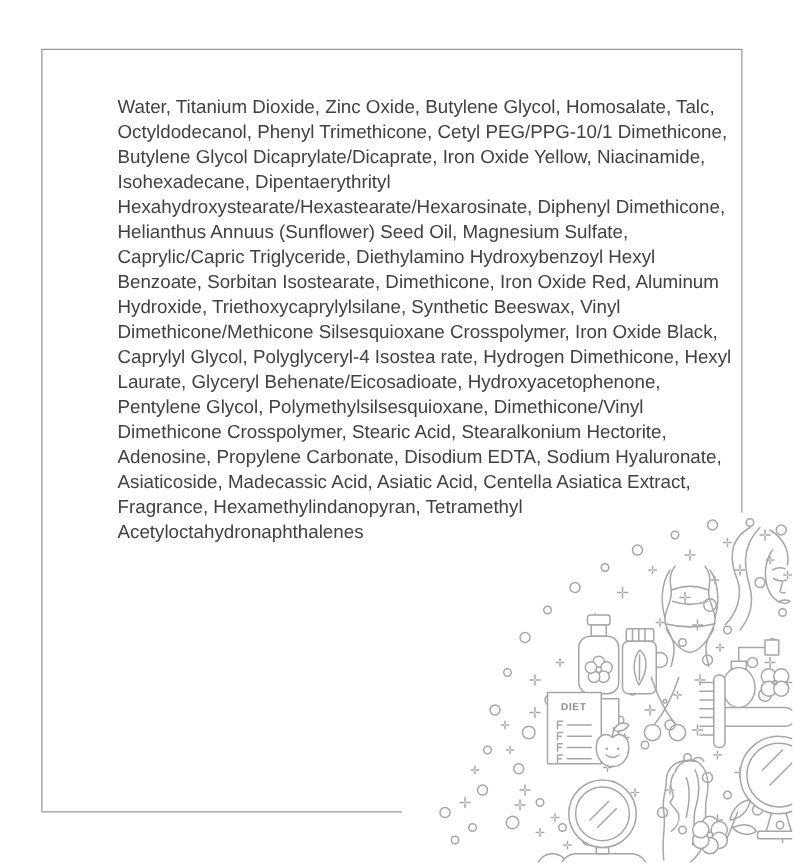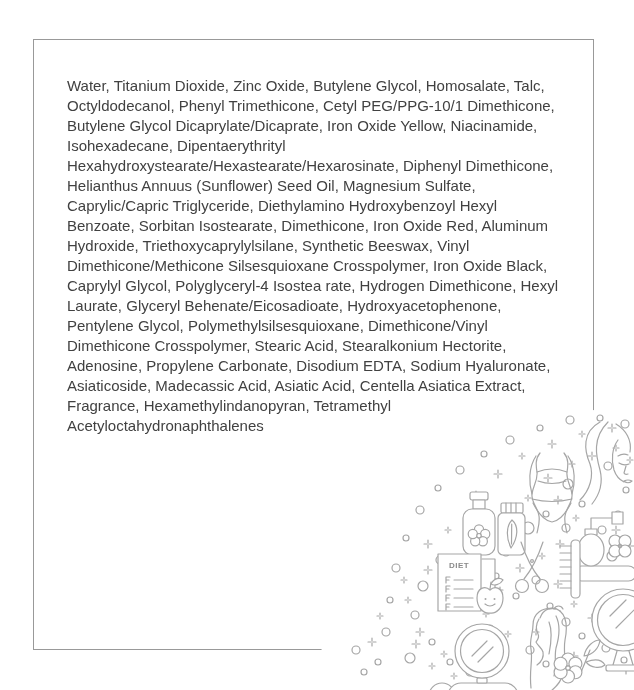--- a/index.html
+++ b/index.html
@@ -5,21 +5,21 @@
   html,body { margin:0; padding:0; background:#ffffff; }
   .page {
     position:relative; width:634px; height:690px; overflow:hidden;
     background:#ffffff; font-family:"Liberation Sans", sans-serif;
   }
   .panel {
     position:absolute; left:33px; top:39px; width:559px; height:609px;
     border:1px solid var(--border,#999); background:#ffffff; box-sizing:content-box;
   }
   .ingredients {
-    position:absolute; left:33px; top:36px; width:500px; margin:0;
+    position:absolute; left:60px; top:36px; width:500px; margin:0;
     font-size:15px; line-height:20px; color:var(--text,#414141);
     font-weight:400; letter-spacing:0px;
   }
   .illu {
     position:absolute; left:320px; top:410px; width:536px; height:536px;
     border-radius:50%; background:#ffffff; overflow:hidden;
   }
   .illu svg { display:block; }
   .ink { stroke:var(--ink,#a6a6a6); fill:none; stroke-width:1.2;
          stroke-linecap:round; stroke-linejoin:round; }

